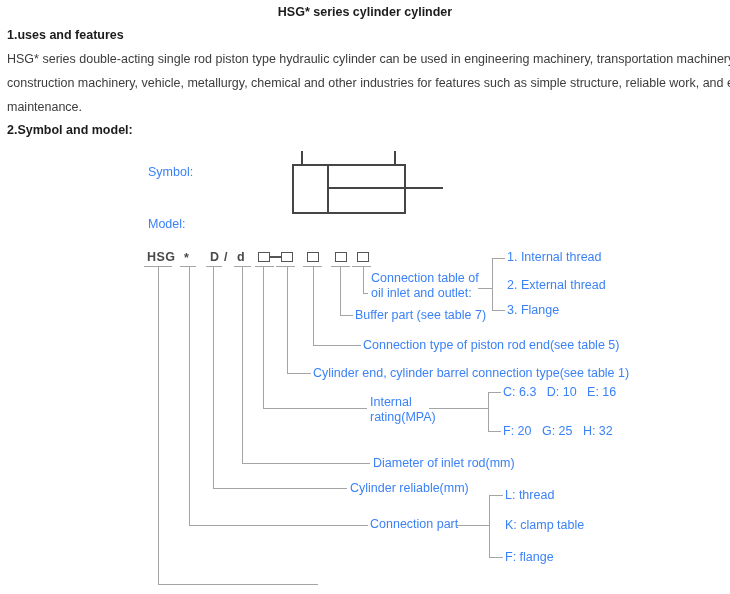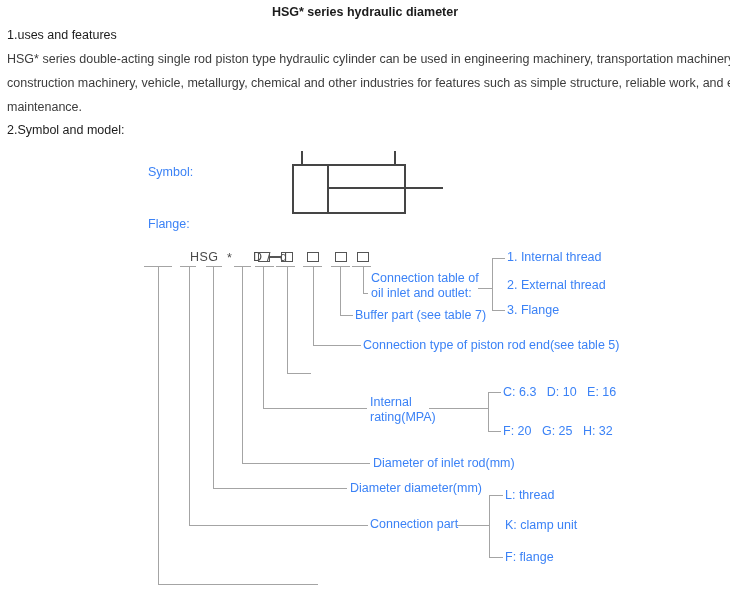--- a/index.html
+++ b/index.html
@@ -17,45 +17,44 @@
     top: 5px; left: 0; width: 730px;
     text-align: center;
     font-size: 12.5px;
     font-weight: bold;
     color: #1c1c1c;
   }
   .heading {
     position: absolute;
     left: 7px;
     font-size: 12.5px;
-    font-weight: normal;
+    font-weight: bold;
     color: #1c1c1c;
     white-space: nowrap;
   }
   .body-line {
     position: absolute;
     left: 7px;
     font-size: 12.5px;
     color: #3c3c3c;
     white-space: nowrap;
   }
   .lbl {
     position: absolute;
     font-size: 12.5px;
     color: #3b82f6;
     white-space: pre;
     line-height: 13px;
   }
   .code-token {
     position: absolute;
     font-size: 12.5px;
-    font-weight: normal;
+    font-weight: bold;
     color: #4a4a4a;
     white-space: pre;
-    margin-left: 43px;
   }
   .code-box {
     position: absolute;
     width: 12px; height: 10px;
     border: 1.5px solid #555555;
     background: transparent;
   }
   .code-dash {
     position: absolute;
     left: 269px; top: 256px;
@@ -123,29 +122,29 @@
       <polyline points="340.5,267 340.5,315 353,315"></polyline>
 
       <polyline points="363.5,267 363.5,293 368,293"></polyline>
       <line x1="478" y1="288" x2="492" y2="288"></line>
       <line x1="492.5" y1="258" x2="492.5" y2="311"></line>
       <line x1="492" y1="258.5" x2="505" y2="258.5"></line>
       <line x1="492" y1="310.5" x2="505" y2="310.5"></line>
     </g>
   </svg>
 
-  <div class="title">HSG* series hydraulic diameter</div>
+  <div class="title">HSG* series cylinder cylinder</div>
   <div class="heading" style="top:28px">1.uses and features</div>
   <div class="body-line" style="top:52px">HSG* series double-acting single rod piston type hydraulic cylinder can be used in engineering machinery, transportation machinery,</div>
   <div class="body-line" style="top:76px">construction machinery, vehicle, metallurgy, chemical and other industries for features such as simple structure, reliable work, and easy</div>
   <div class="body-line" style="top:100px">maintenance.</div>
   <div class="heading" style="top:123px">2.Symbol and model:</div>
 
   <div class="lbl" style="left:148px; top:166px">Symbol:</div>
-  <div class="lbl" style="left:148px; top:218px">Flange:</div>
+  <div class="lbl" style="left:148px; top:218px">Model:</div>
 
   <div class="code-token" style="left:147px; top:250px; letter-spacing:0.5px">HSG</div>
   <div class="code-token" style="left:184px; top:251px">*</div>
   <div class="code-token" style="left:210px; top:250px">D</div>
   <div class="code-token" style="left:224px; top:250px">/</div>
   <div class="code-token" style="left:237px; top:250px">d</div>
   <div class="code-box" style="left:258px; top:252px"></div>
   <div class="code-dash"></div>
   <div class="code-box" style="left:281px; top:252px"></div>
   <div class="code-box" style="left:307px; top:252px"></div>
@@ -153,28 +152,29 @@
   <div class="code-box" style="left:357px; top:252px"></div>
 
   <div class="lbl" style="left:371px; top:272px">Connection table of</div>
   <div class="lbl" style="left:371px; top:287px">oil inlet and outlet:</div>
   <div class="lbl" style="left:507px; top:251px">1. Internal thread</div>
   <div class="lbl" style="left:507px; top:279px">2. External thread</div>
   <div class="lbl" style="left:507px; top:304px">3. Flange</div>
 
   <div class="lbl" style="left:355px; top:309px">Buffer part (see table 7)</div>
   <div class="lbl" style="left:363px; top:339px">Connection type of piston rod end(see table 5)</div>
+  <div class="lbl" style="left:313px; top:367px">Cylinder end, cylinder barrel connection type(see table 1)</div>
 
   <div class="lbl" style="left:370px; top:396px">Internal</div>
   <div class="lbl" style="left:370px; top:411px">rating(MPA)</div>
   <div class="lbl" style="left:503px; top:386px">C: 6.3   D: 10   E: 16</div>
   <div class="lbl" style="left:503px; top:425px">F: 20   G: 25   H: 32</div>
 
   <div class="lbl" style="left:373px; top:457px">Diameter of inlet rod(mm)</div>
-  <div class="lbl" style="left:350px; top:482px">Diameter diameter(mm)</div>
+  <div class="lbl" style="left:350px; top:482px">Cylinder reliable(mm)</div>
 
   <div class="lbl" style="left:370px; top:518px">Connection part</div>
   <div class="lbl" style="left:505px; top:489px">L: thread</div>
-  <div class="lbl" style="left:505px; top:519px">K: clamp unit</div>
+  <div class="lbl" style="left:505px; top:519px">K: clamp table</div>
   <div class="lbl" style="left:505px; top:551px">F: flange</div>
 
 
 </div>
 
 </body></html>

